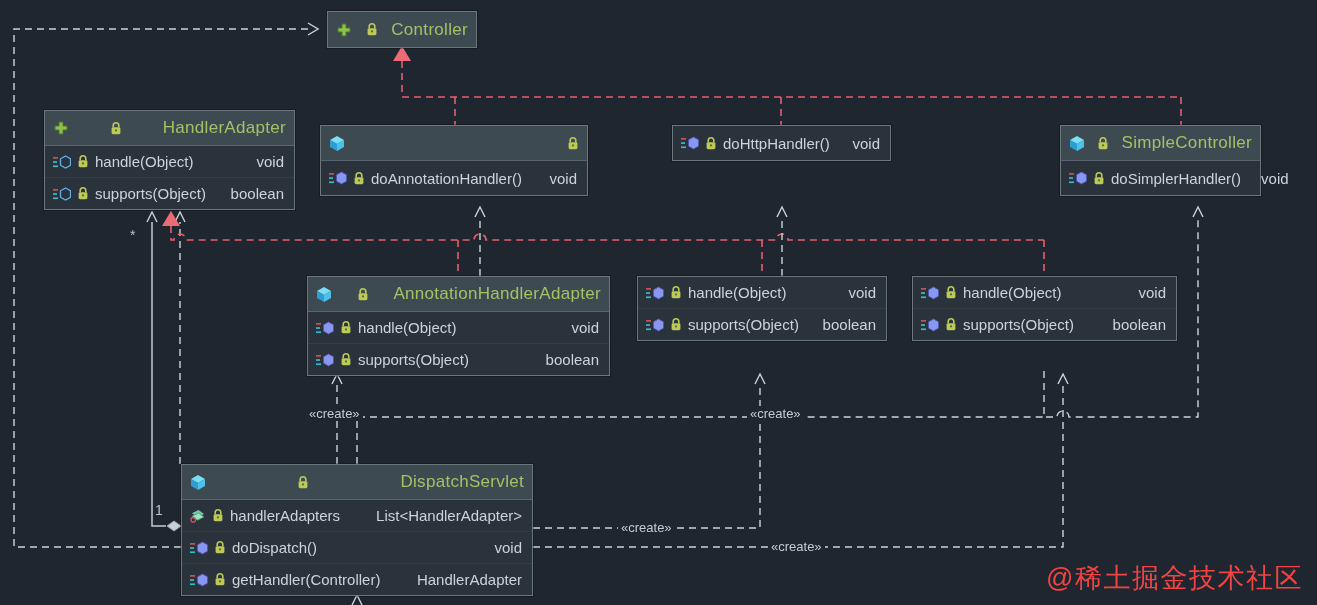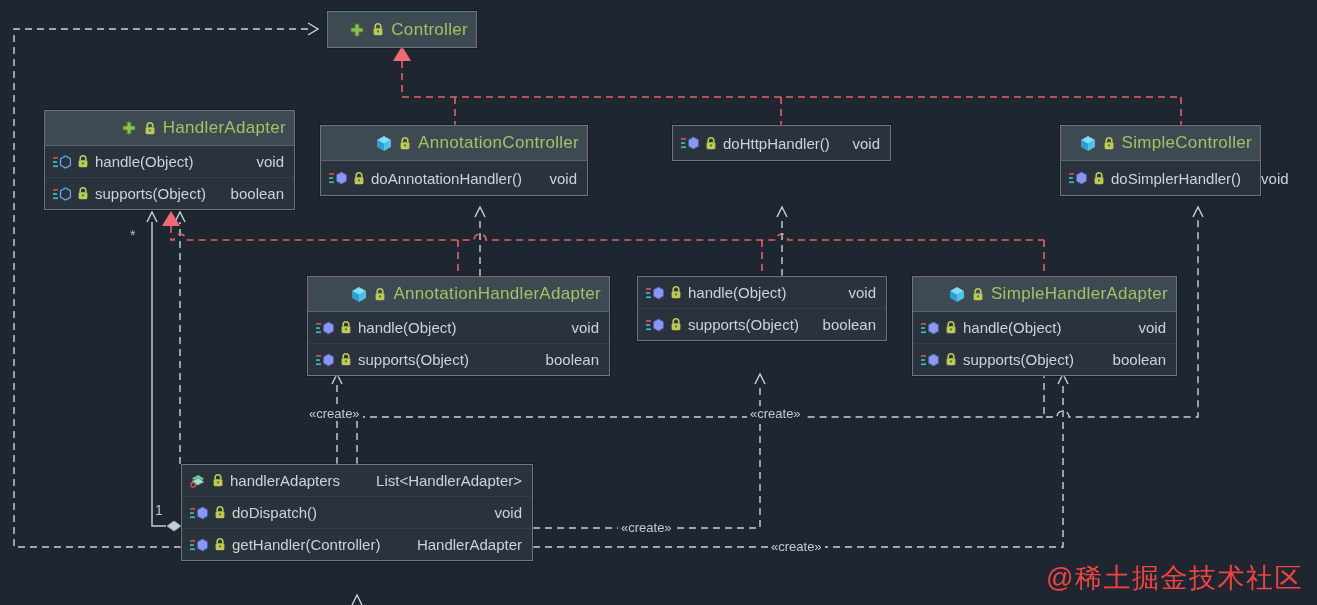--- a/index.html
+++ b/index.html
@@ -16,21 +16,21 @@
   .ahead{stroke:#ccd3d9;stroke-width:1.4;fill:none;}
   .rtri{fill:#ed6b76;stroke:none;}
   .diam{fill:#c8cfd6;stroke:#9aa3ab;stroke-width:1;}
 
   .uml-box{
     position:absolute;box-sizing:border-box;
     background:#2a323c;border:1px solid #6b767d;
     box-shadow:0 0 0 1px rgba(0,0,0,.25);
   }
   .uml-header{
-    height:34px;display:flex;align-items:center;justify-content:flex-end;gap:7px;
+    height:34px;display:flex;align-items:center;justify-content:space-between;gap:7px;
     background:#3e4a52;border-bottom:1px solid #596471;padding:0 8px;
   }
   .uml-header.h35{height:35px;}
   .uml-title{color:#a3c266;font-size:17px;letter-spacing:.3px;white-space:nowrap;}
   .uml-row{
     height:31px;display:flex;align-items:center;gap:6px;
     padding:0 10px 0 8px;font-size:15px;color:#ccd3da;white-space:nowrap;
   }
   .uml-row + .uml-row{border-top:1px solid #343e48;}
   .uml-row.tall{height:34px;padding-left:8px;}
@@ -208,21 +208,20 @@
   </div>
 
   <div class="uml-box" style="left:320px;top:125px;width:268px;">
     <div class="uml-header">
       <svg class="ic" width="16" height="16">
           <use href="#i-class"></use>
         </svg>
       <svg class="ic" width="12" height="15">
           <use href="#i-lock"></use>
         </svg>
-      <span class="uml-title">AnnotationController</span>
     </div>
     <div class="uml-row tall">
       <svg class="ic" width="18" height="14">
           <use href="#i-method"></use>
         </svg>
       <svg class="ic" width="12" height="15">
           <use href="#i-lock"></use>
         </svg>
       <span class="mlabel">doAnnotationHandler()</span>
       <span class="mtype">void</span>
@@ -313,29 +312,20 @@
         </svg>
       <svg class="ic" width="12" height="15">
           <use href="#i-lock"></use>
         </svg>
       <span class="mlabel">supports(Object)</span>
       <span class="mtype">boolean</span>
     </div>
   </div>
 
   <div class="uml-box" style="left:912px;top:276px;width:265px;">
-    <div class="uml-header">
-      <svg class="ic" width="16" height="16">
-          <use href="#i-class"></use>
-        </svg>
-      <svg class="ic" width="12" height="15">
-          <use href="#i-lock"></use>
-        </svg>
-      <span class="uml-title">SimpleHandlerAdapter</span>
-    </div>
     <div class="uml-row">
       <svg class="ic" width="18" height="14">
           <use href="#i-method"></use>
         </svg>
       <svg class="ic" width="12" height="15">
           <use href="#i-lock"></use>
         </svg>
       <span class="mlabel">handle(Object)</span>
       <span class="mtype">void</span>
     </div>
@@ -345,20 +335,29 @@
         </svg>
       <svg class="ic" width="12" height="15">
           <use href="#i-lock"></use>
         </svg>
       <span class="mlabel">supports(Object)</span>
       <span class="mtype">boolean</span>
     </div>
   </div>
 
   <div class="uml-box" style="left:181px;top:464px;width:352px;">
+    <div class="uml-header">
+      <svg class="ic" width="16" height="16">
+          <use href="#i-class"></use>
+        </svg>
+      <svg class="ic" width="12" height="15">
+          <use href="#i-lock"></use>
+        </svg>
+      <span class="uml-title">DispatchServlet</span>
+    </div>
     <div class="uml-row">
       <svg class="ic" width="16" height="14">
           <use href="#i-field"></use>
         </svg>
       <svg class="ic" width="12" height="15">
           <use href="#i-lock"></use>
         </svg>
       <span class="mlabel">handlerAdapters</span>
       <span class="mtype">List&lt;HandlerAdapter&gt;</span>
     </div>

